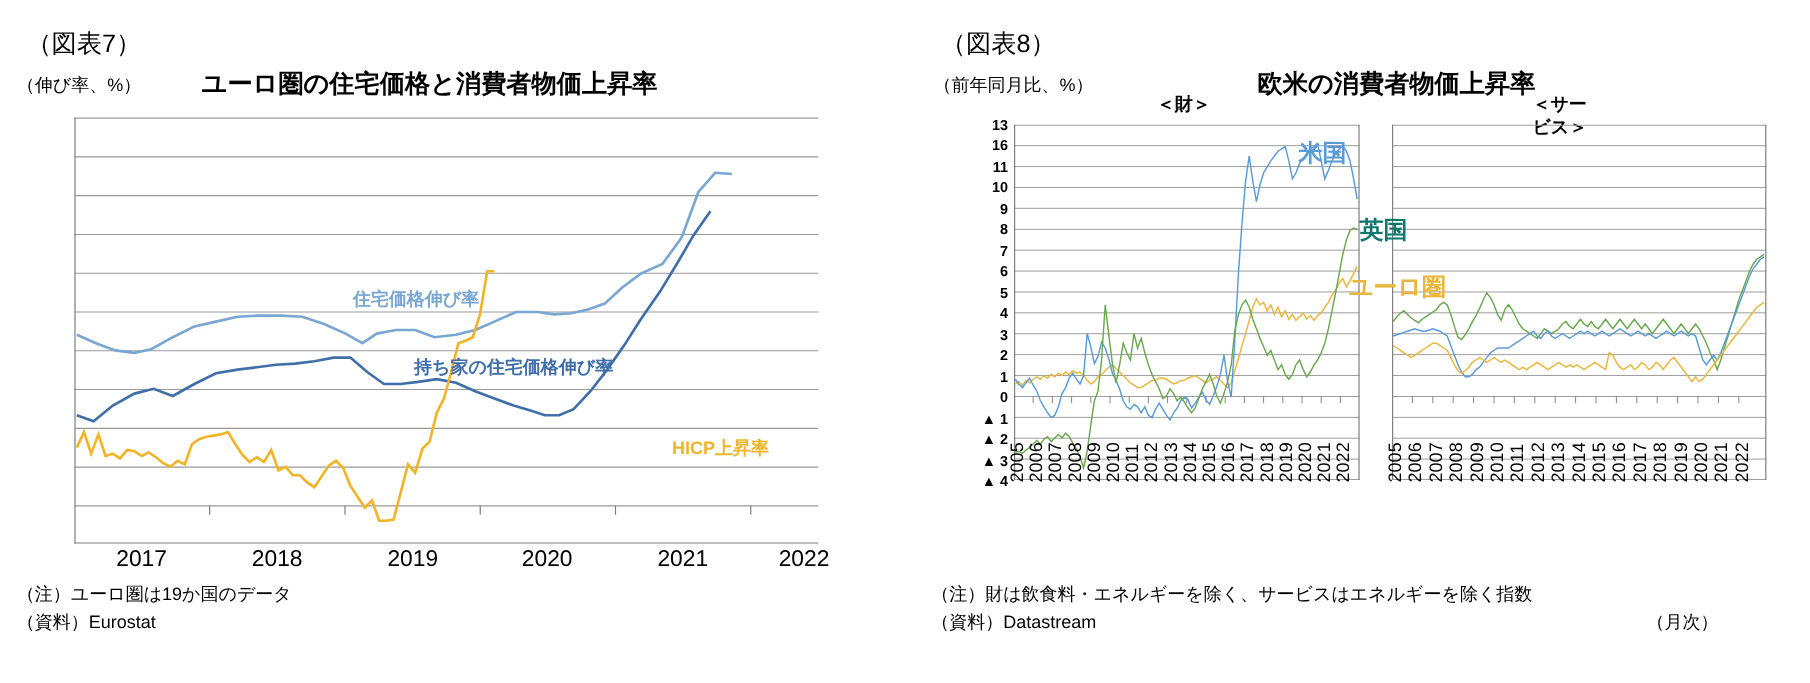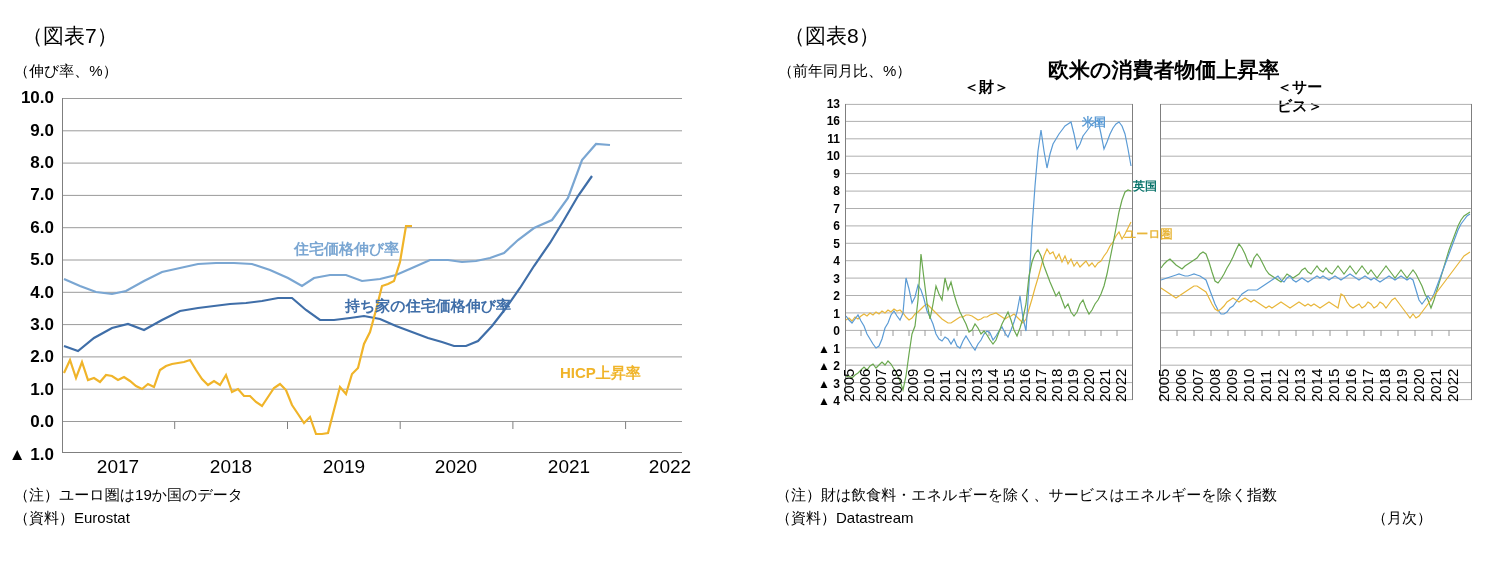--- a/index.html
+++ b/index.html
@@ -74,51 +74,38 @@
   .rxl { position:absolute; top:0; font-size:15px; white-space:nowrap;
          writing-mode:vertical-rl; transform:rotate(180deg) translateX(50%);
          transform-origin:center top; }
   #rx-goods    { position:absolute; left:845px;  top:402px; width:288px; height:74px; }
   #rx-services { position:absolute; left:1160px; top:402px; width:312px; height:74px; }
 
   #right-note1 { position:absolute; left:776px;  top:486px; }
   #right-note2 { position:absolute; left:776px;  top:509px; }
   #right-note3 { position:absolute; left:1432px; top:509px; }
 
-  .rinlab { position:absolute; font-weight:bold; font-size:12px; white-space:nowrap; }
+  .rinlab { position:absolute; font-weight:bold; font-size:20px; white-space:nowrap; }
   #rlab-us  { color:#5b9bd5; left:1082px; top:114px; }
   #rlab-uk  { color:#0f766e; left:1133px; top:178px; }
   #rlab-ez  { color:#e8b63a; left:1124px; top:226px; }
 
   svg { display:block; overflow:visible; }
 </style>
 </head>
 <body>
 
 <div class="page">
 
   <div class="panel" id="panel-left">
 
     <div class="fig-no" id="left-fig-no">（図表7）</div>
     <div class="unit" id="left-unit">（伸び率、%）</div>
-
-    <div id="left-ylabels">
-      <div class="yl" style="top:8px">10.0</div>
-      <div class="yl" style="top:41px">9.0</div>
-      <div class="yl" style="top:73px">8.0</div>
-      <div class="yl" style="top:105px">7.0</div>
-      <div class="yl" style="top:138px">6.0</div>
-      <div class="yl" style="top:170px">5.0</div>
-      <div class="yl" style="top:203px">4.0</div>
-      <div class="yl" style="top:235px">3.0</div>
-      <div class="yl" style="top:267px">2.0</div>
-      <div class="yl" style="top:300px">1.0</div>
-      <div class="yl" style="top:332px">0.0</div>
-      <div class="yl" style="top:365px">▲ 1.0</div>
-    </div>
+    <div class="chart-title" id="left-title">ユーロ圏の住宅価格と消費者物価上昇率</div>
+
 
     <svg id="left-plot" viewBox="0 0 620 355" preserveAspectRatio="none">
 
       <g stroke="#9a9a9a" stroke-width="1">
         <line x1="0" y1="0.5" x2="620" y2="0.5"></line>
         <line x1="0" y1="32.8" x2="620" y2="32.8"></line>
         <line x1="0" y1="65.1" x2="620" y2="65.1"></line>
         <line x1="0" y1="97.4" x2="620" y2="97.4"></line>
         <line x1="0" y1="129.7" x2="620" y2="129.7"></line>
         <line x1="0" y1="162.0" x2="620" y2="162.0"></line>

